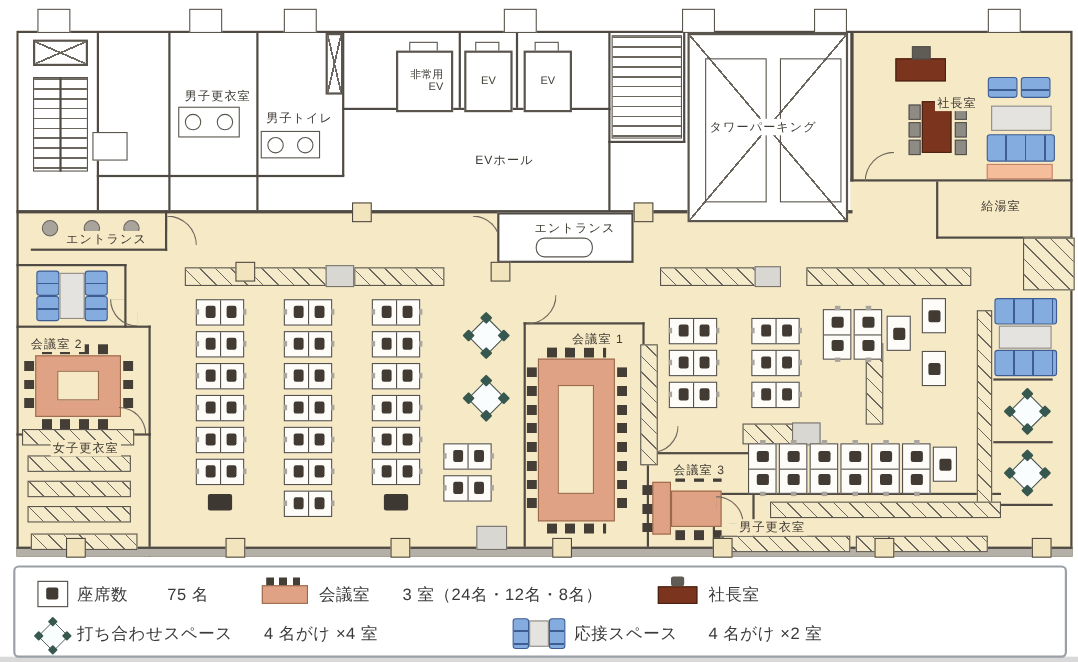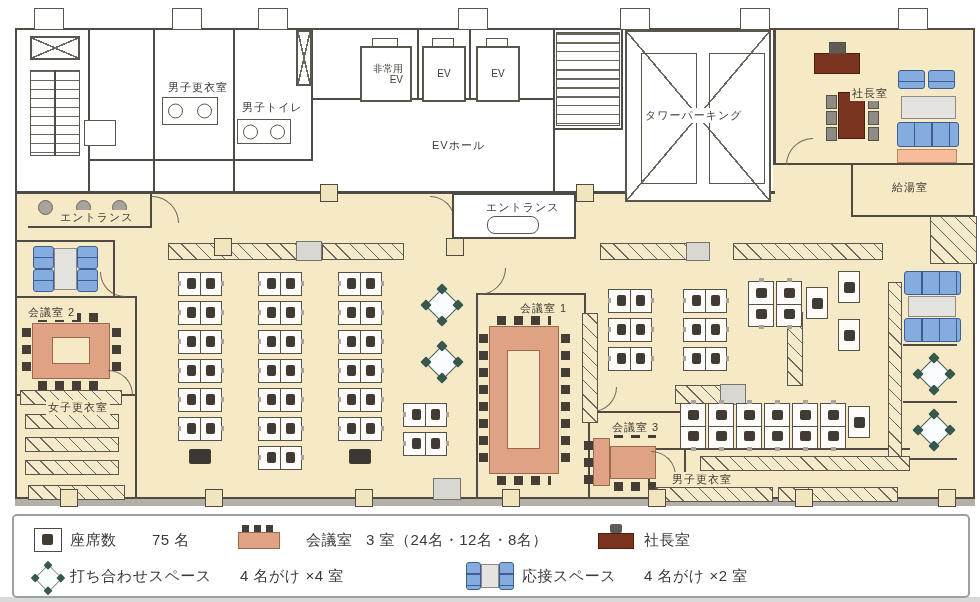--- a/index.html
+++ b/index.html
@@ -197,21 +197,21 @@
   <span class="lbl bgc" style="left:46px;top:400px;">女子更衣室</span>
   <span class="lbl bgc" style="left:670px;top:472px;">男子更衣室</span>
 
   <div id="legend">
     <div class="mini-desk" style="left:20px;top:12px;"></div>
     <span class="leg-t" style="left:56px;top:15px;">座席数</span>
     <span class="leg-t" style="left:138px;top:15px;text-align:center;">75 名</span>
 
     <div class="abs" style="left:224px;top:16px;width:42px;height:17px;background:#E0A284;border:1.5px solid #9B6A4C;"></div>
     <div class="mini-chairs" style="left:228px;top:9px;width:34px;"></div>
-    <span class="leg-t" style="left:292px;top:15px;text-align:center;">会議室</span>
+    <span class="leg-t" style="left:276px;top:15px;text-align:center;">会議室</span>
     <span class="leg-t" style="left:352px;top:15px;">3 室（24名・12名・8名）</span>
 
     <div class="abs" style="left:584px;top:17px;width:36px;height:16px;background:#7B351E;border:1px solid #49200F;"></div>
     <div class="mini-chair" style="left:596px;top:8px;width:12px;height:9px;"></div>
     <span class="leg-t" style="left:630px;top:15px;">社長室</span>
 
     <div class="dmdw" style="left:16px;top:44px;transform:scale(0.8);">
         <div class="dmd"></div>
         <div class="dmc" style="left: 14px; top: -2px;"></div>
         <div class="dmc" style="left: 14px; top: 30px;"></div>

